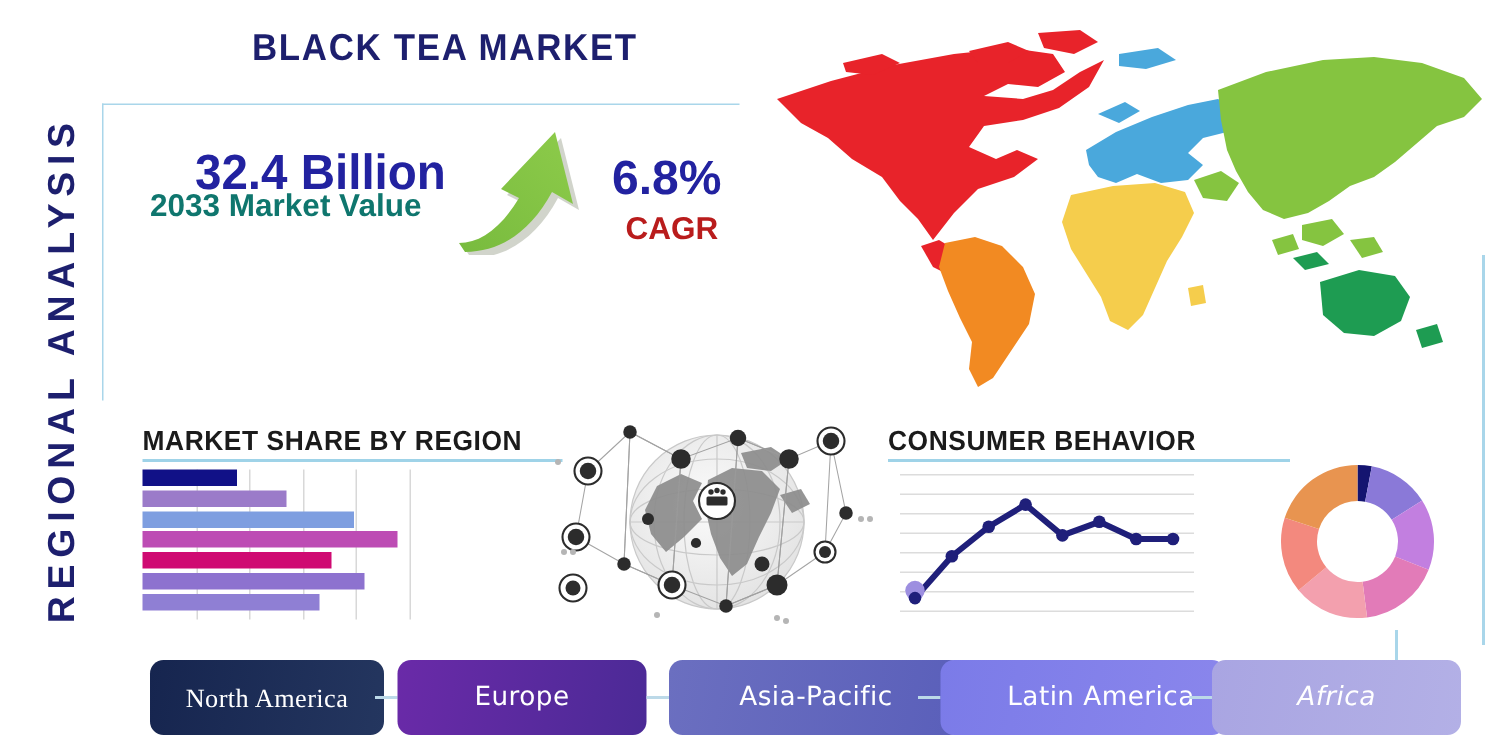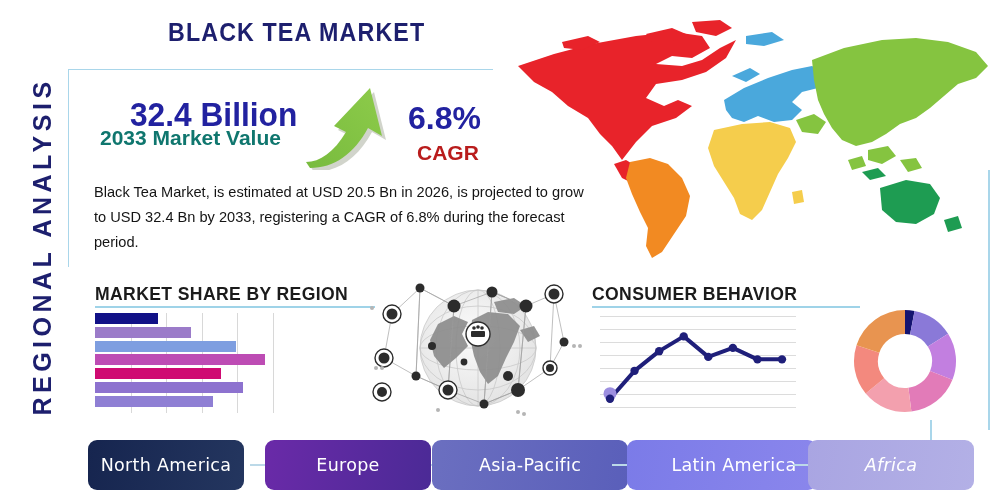--- a/index.html
+++ b/index.html
@@ -147,21 +147,20 @@
         </linearGradient>
       </defs>
       <path d="M6,80 C20,80 34,70 46,50 L34,44 L70,6 L82,54 L68,46 C54,72 34,86 10,86 Z" fill="#9aa08c" opacity=".45" transform="translate(4,4)"></path>
       <path d="M6,80 C20,80 34,70 46,50 L34,44 L70,6 L82,54 L68,46 C54,72 34,86 10,86 Z" fill="url(#agr)"></path>
     </svg>
   </div>
 
   <div class="kpi2-value">6.8%</div>
   <div class="kpi2-label">CAGR</div>
 
-  <div class="body-copy">Black Tea Market, is estimated at USD 20.5 Bn in 2026, is projected to grow to USD 32.4 Bn by 2033, registering a CAGR of 6.8% during the forecast period.</div>
 
   <div style="position:absolute;left:496px;top:14px;width:500px;height:250px;">
     <svg width="500" height="250" viewBox="0 0 500 250">
 
       <g>
         <path fill="#e8232a" d="M22,52 L58,40 L96,30 L140,22 L178,18 L206,22 L214,34 L196,44 L176,42
           L160,50 L186,52 L206,46 L224,34 L240,26 L230,44 L210,58 L186,66 L160,70 L150,84
           L168,92 L182,86 L196,92 L180,104 L156,112 L140,128 L126,146 L116,132 L104,120
           L92,104 L72,92 L56,78 L38,68 Z"></path>
         <path fill="#e8232a" d="M118,150 L130,146 L140,152 L148,164 L138,170 L126,164 Z"></path>
@@ -353,29 +352,29 @@
         <path d="M62.55644704387195,2.9033502128368767 A51,51 0 0 1 96.06072420060278,25.672833456071174 L75.7968539885544,38.53267653556709 A27,27 0 0 0 58.05929549381456,26.478244230325405 Z" fill="#8a79d8"></path>
         <path d="M96.06072420060278,25.672833456071174 A51,51 0 0 1 100.41860078030082,71.77435218691858 L78.10396511898279,62.9393629224863 A27,27 0 0 0 75.7968539885544,38.53267653556709 Z" fill="#c27fe0"></path>
         <path d="M100.41860078030082,71.77435218691858 A51,51 0 0 1 59.391994911779506,103.59784976703837 L56.38399730623621,79.78709693549091 A27,27 0 0 0 78.10396511898279,62.9393629224863 Z" fill="#e27bb8"></path>
         <path d="M59.391994911779506,103.59784976703837 A51,51 0 0 1 13.703824618434751,85.50862347718319 L32.196142445053695,70.21044772321463 A27,27 0 0 0 56.38399730623621,79.78709693549091 Z" fill="#f3a0ae"></path>
         <path d="M13.703824618434751,85.50862347718319 A51,51 0 0 1 4.496117668947171,37.240133286877665 L27.321474060030855,44.65654115187641 A27,27 0 0 0 32.196142445053695,70.21044772321463 Z" fill="#f3897e"></path>
         <path d="M4.496117668947171,37.240133286877665 A51,51 0 0 1 52.99999999999999,2 L52.99999999999999,26 A27,27 0 0 0 27.321474060030855,44.65654115187641 Z" fill="#e89450"></path>
       </svg>
   </div>
 
   <div class="chips" id="chips">
-      <div class="chip" style="left: 4px; width: 156px; background: linear-gradient(100deg, rgb(22, 37, 79), rgb(36, 54, 95));">
+      <div class="chip" style="left: 16px; width: 156px; background: linear-gradient(100deg, rgb(22, 37, 79), rgb(36, 54, 95)); font-family: Liberation Serif, serif;">
         <span>North America</span>
       </div>
       <div class="chip-connector" style="left: 166px; width: 15px;"></div>
       <div class="chip" style="left: 181px; width: 166px; background: linear-gradient(100deg, rgb(106, 42, 168), rgb(75, 42, 150));">
         <span>Europe</span>
       </div>
       <div class="chip-connector" style="left: 347px; width: 15px;"></div>
-      <div class="chip" style="left: 348px; width: 196px; background: linear-gradient(100deg, rgb(107, 111, 192), rgb(90, 95, 186));">
+      <div class="chip" style="left: 362px; width: 196px; background: linear-gradient(100deg, rgb(107, 111, 192), rgb(90, 95, 186));">
         <span>Asia-Pacific</span>
       </div>
       <div class="chip-connector" style="left: 528px; width: 15px;"></div>
       <div class="chip" style="left: 543px; width: 166px; background: linear-gradient(100deg, rgb(123, 123, 232), rgb(138, 134, 236)); padding-left: 24px;">
         <span>Latin America</span>
       </div>
       <div class="chip-connector" style="left: 709px; width: 15px;"></div>
       <div class="chip" style="left: 724px; width: 166px; background: linear-gradient(100deg, rgb(169, 165, 226), rgb(179, 176, 230)); font-style: italic;">
         <span>Africa</span>
       </div>

